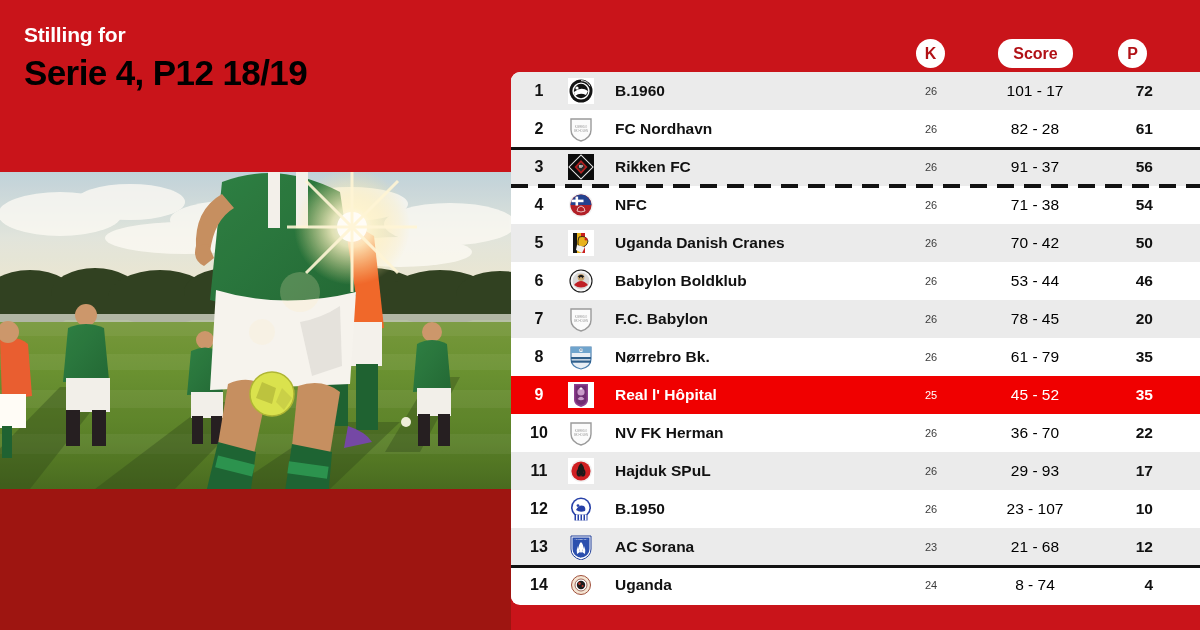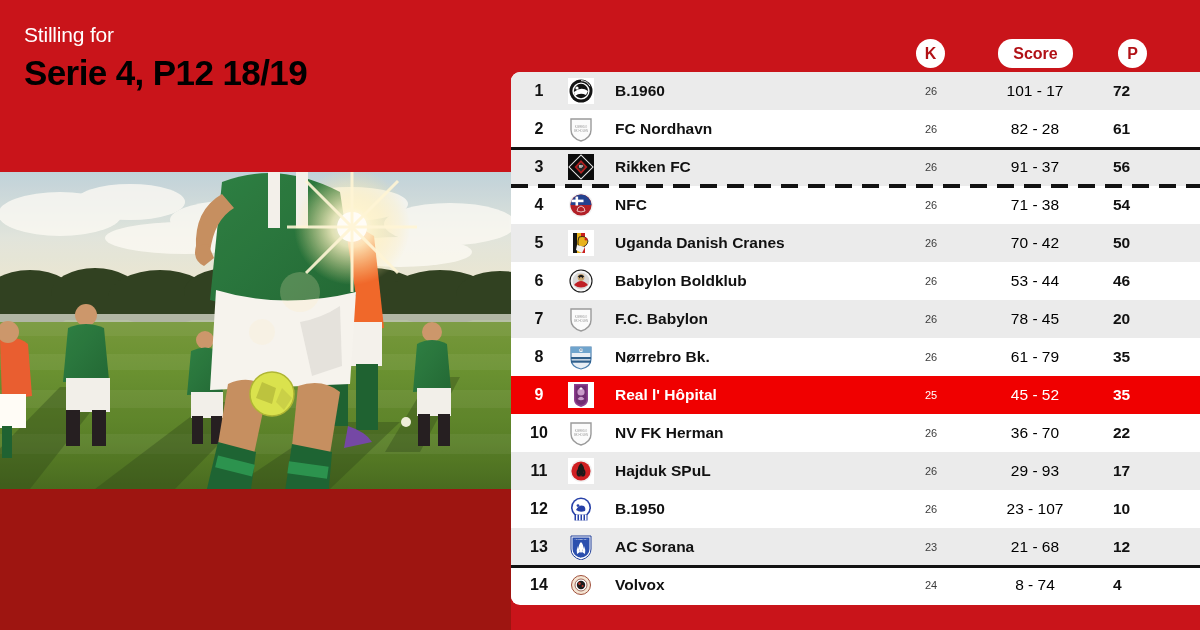--- a/index.html
+++ b/index.html
@@ -13,21 +13,21 @@
   
   #left-panel{
     position:absolute; left:0; top:0; width:512px; height:630px;
   }
   #header-band{
     position:absolute; left:0; top:0; width:512px; height:172px;
     background:#c9141a;
   }
   #kicker{
     position:absolute; left:24px; top:23px;
-    font-size:21px; font-weight:normal; color:#ffffff;
+    font-size:21px; font-weight:bold; color:#ffffff;
     letter-spacing:-0.2px;
   }
   #main-title{
     position:absolute; left:24px; top:53px;
     font-size:35px; font-weight:bold; color:#000000;
     letter-spacing:-0.6px; white-space:nowrap;
   }
 
   
   #photo{
@@ -92,21 +92,21 @@
   }
   .played{
     position:absolute; left:400px; width:40px; text-align:center;
     font-size:11px; color:#3c3c3c;
   }
   .score{
     position:absolute; left:472px; width:104px; text-align:center;
     font-size:15.5px; color:#000000; white-space:nowrap;
   }
   .points{
-    position:absolute; left:602px; width:40px; text-align:left;
+    position:absolute; left:602px; width:40px; text-align:right;
     font-size:15.5px; font-weight:bold; color:#111111;
   }
   .row.hl .rank, .row.hl .team, .row.hl .played,
   .row.hl .score, .row.hl .points { color:#ffffff; }
 
   .sep-solid{
     position:absolute; left:0; width:689px; height:3px;
     background:#121212; z-index:5; pointer-events:none;
   }
   .sep-dashed{
@@ -528,21 +528,21 @@
         <div class="crest">
           <svg width="26" height="26" viewBox="0 0 26 26">
       <circle cx="13" cy="13" r="9.5" fill="#f4e4d2"></circle>
       <circle cx="13" cy="13" r="9.5" fill="none" stroke="#a0503c" stroke-width="1"></circle>
       <circle cx="13" cy="13" r="6" fill="#ffffff" stroke="#7a2f22" stroke-width="0.7"></circle>
       <circle cx="13" cy="13" r="4.2" fill="#1d1d1d"></circle>
       <circle cx="11.5" cy="11.6" r="1.3" fill="#c0392b"></circle>
       <circle cx="14.6" cy="14" r="1" fill="#c0392b"></circle>
     </svg>
         </div>
-        <div class="team">Volvox</div>
+        <div class="team">Uganda</div>
         <div class="played">24</div>
         <div class="score">8 - 74</div>
         <div class="points">4</div>
       </div>
       <div class="sep-solid" style="top: 75px;"></div>
       <div class="sep-dashed" style="top: 112px;"></div>
       <div class="sep-solid" style="top: 493px;"></div>
     </div>
 </div>
 

